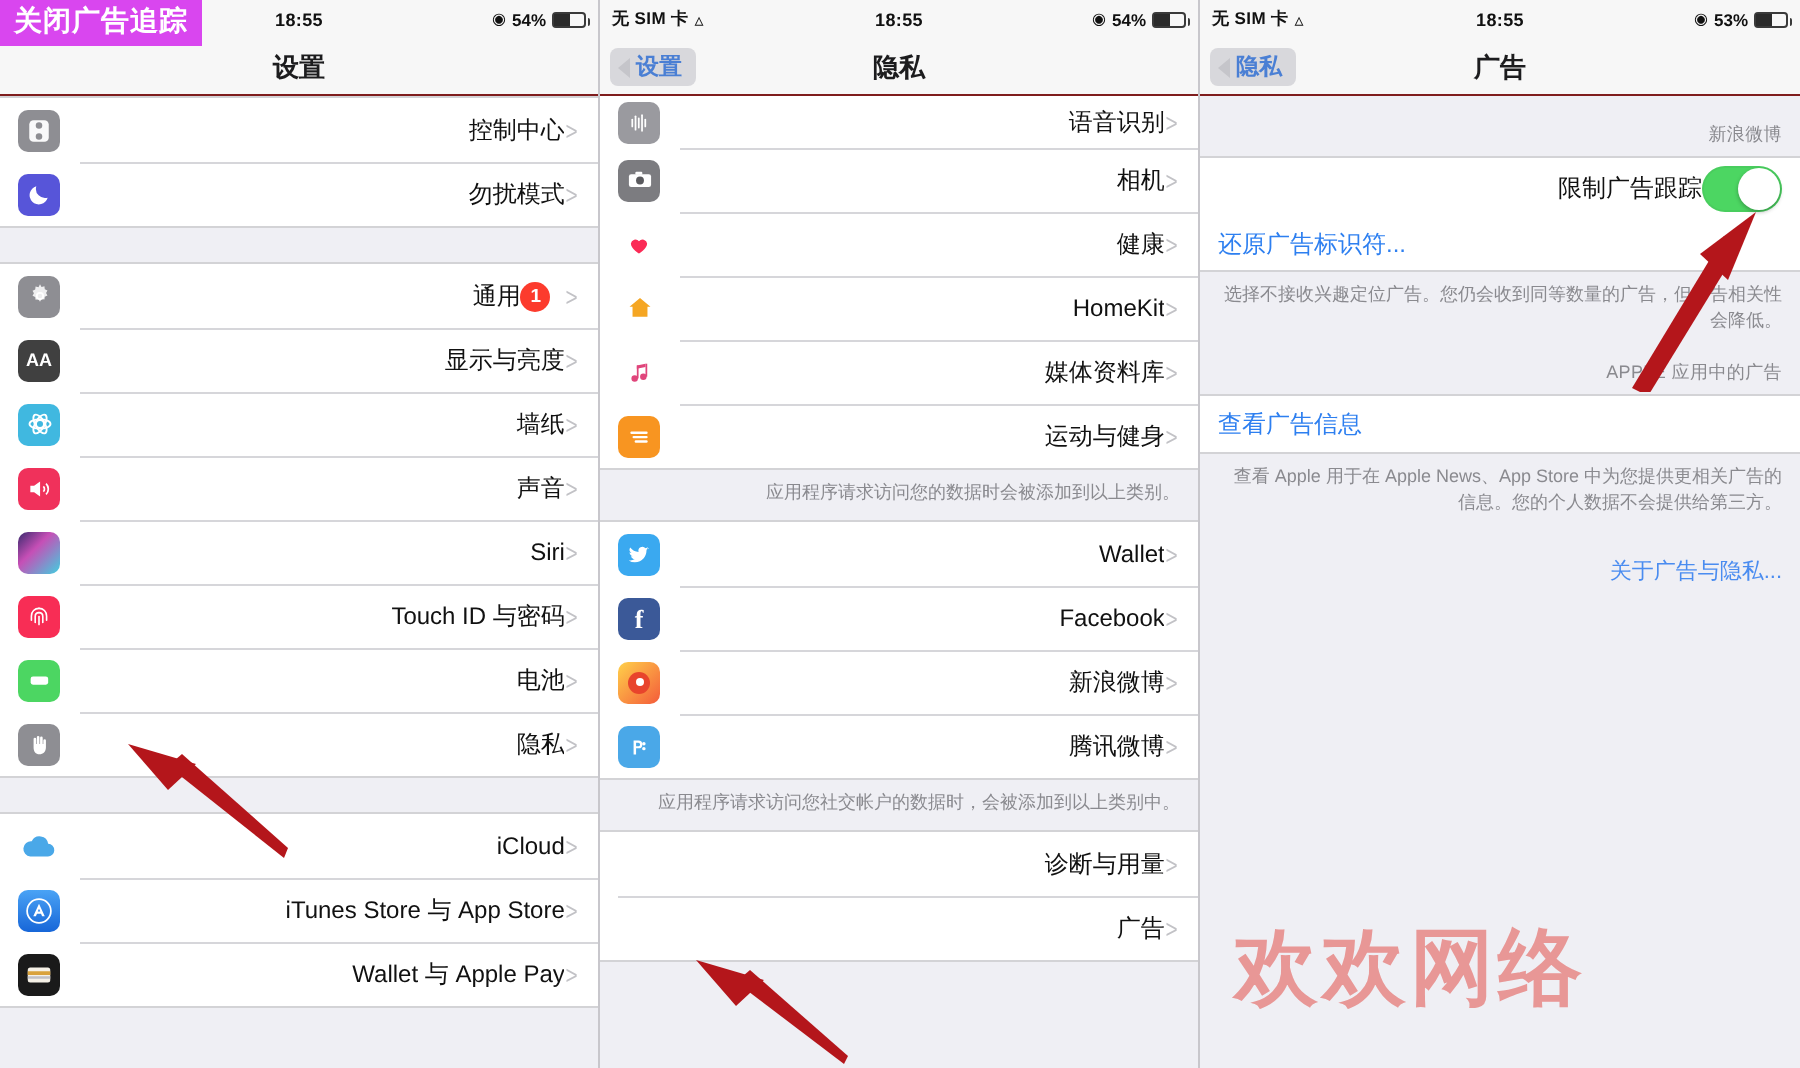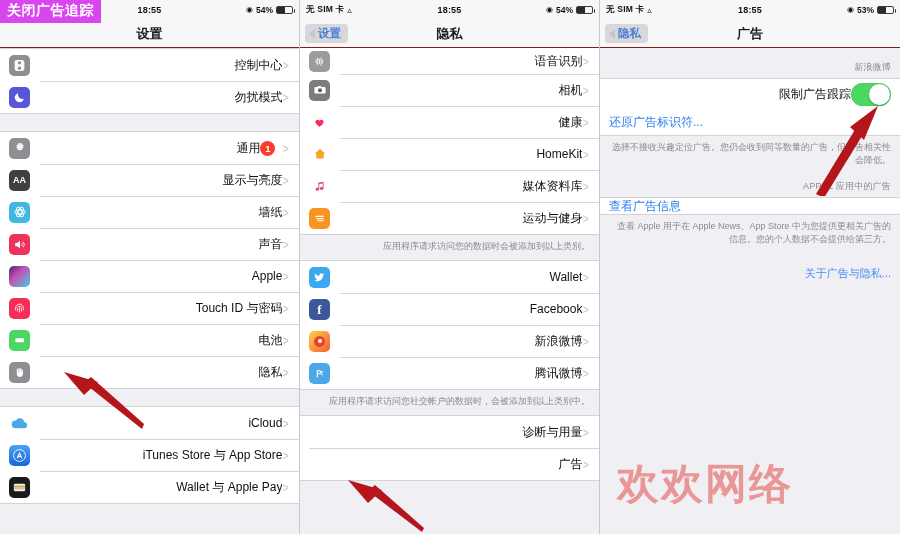--- a/index.html
+++ b/index.html
@@ -265,21 +265,21 @@
             <svg width="13" height="13" viewBox="0 0 24 24">
                 <path fill="#fff" d="M4 9v6h3.5L13 19V5L7.5 9H4z"></path>
                 <path stroke="#fff" stroke-width="1.6" fill="none" d="M16 9.5a3.5 3.5 0 010 5M18.5 7a7 7 0 010 10"></path>
               </svg>
           </div>
           <div class="label">声音</div>
           <div class="chev">&gt;</div>
         </div>
         <div class="row">
           <div class="icon ic-siri"></div>
-          <div class="label">Apple</div>
+          <div class="label">Siri</div>
           <div class="chev">&gt;</div>
         </div>
         <div class="row">
           <div class="icon ic-touch">
             <svg width="13" height="13" viewBox="0 0 24 24">
                 <g fill="none" stroke="#fff" stroke-width="1.5" stroke-linecap="round">
                   <path d="M12 4c-4 0-7 3-7 7v4"></path>
                   <path d="M12 4c4 0 7 3 7 7v4"></path>
                   <path d="M12 8c-2 0-3.5 1.5-3.5 3.5V17"></path>
                   <path d="M12 8c2 0 3.5 1.5 3.5 3.5V17"></path>
@@ -552,21 +552,21 @@
             </div>
         </div>
         <div class="link-row">还原广告标识符...</div>
       </div>
 
       <div class="footnote">选择不接收兴趣定位广告。您仍会收到同等数量的广告，但广告相关性会降低。</div>
 
       <div class="section-hdr" style="padding-top:6px">APPLE 应用中的广告</div>
 
       <div class="group">
-        <div class="link-row" style="height:16px">查看广告信息</div>
+        <div class="link-row" style="height:28px">查看广告信息</div>
       </div>
 
       <div class="footnote">查看 Apple 用于在 Apple News、App Store 中为您提供更相关广告的信息。您的个人数据不会提供给第三方。</div>
 
       <div class="plain-link">关于广告与隐私...</div>
     </div>
 
     <svg class="arrow" style="left:212px; top:104px;" width="68" height="92" viewBox="0 0 68 92">
       <g fill="#b4161b">
         <path d="M4 90 L50 14 L58 19 L12 94 Z"></path>

